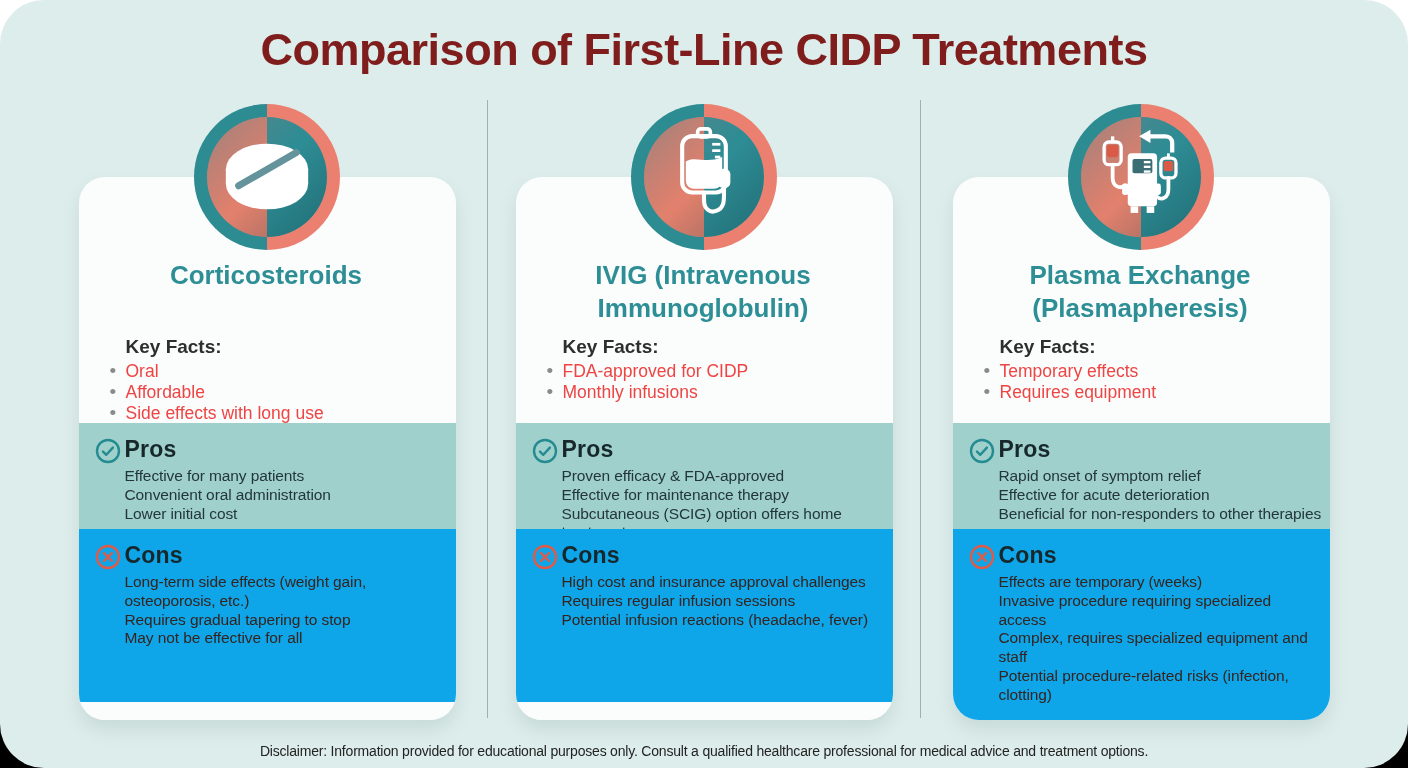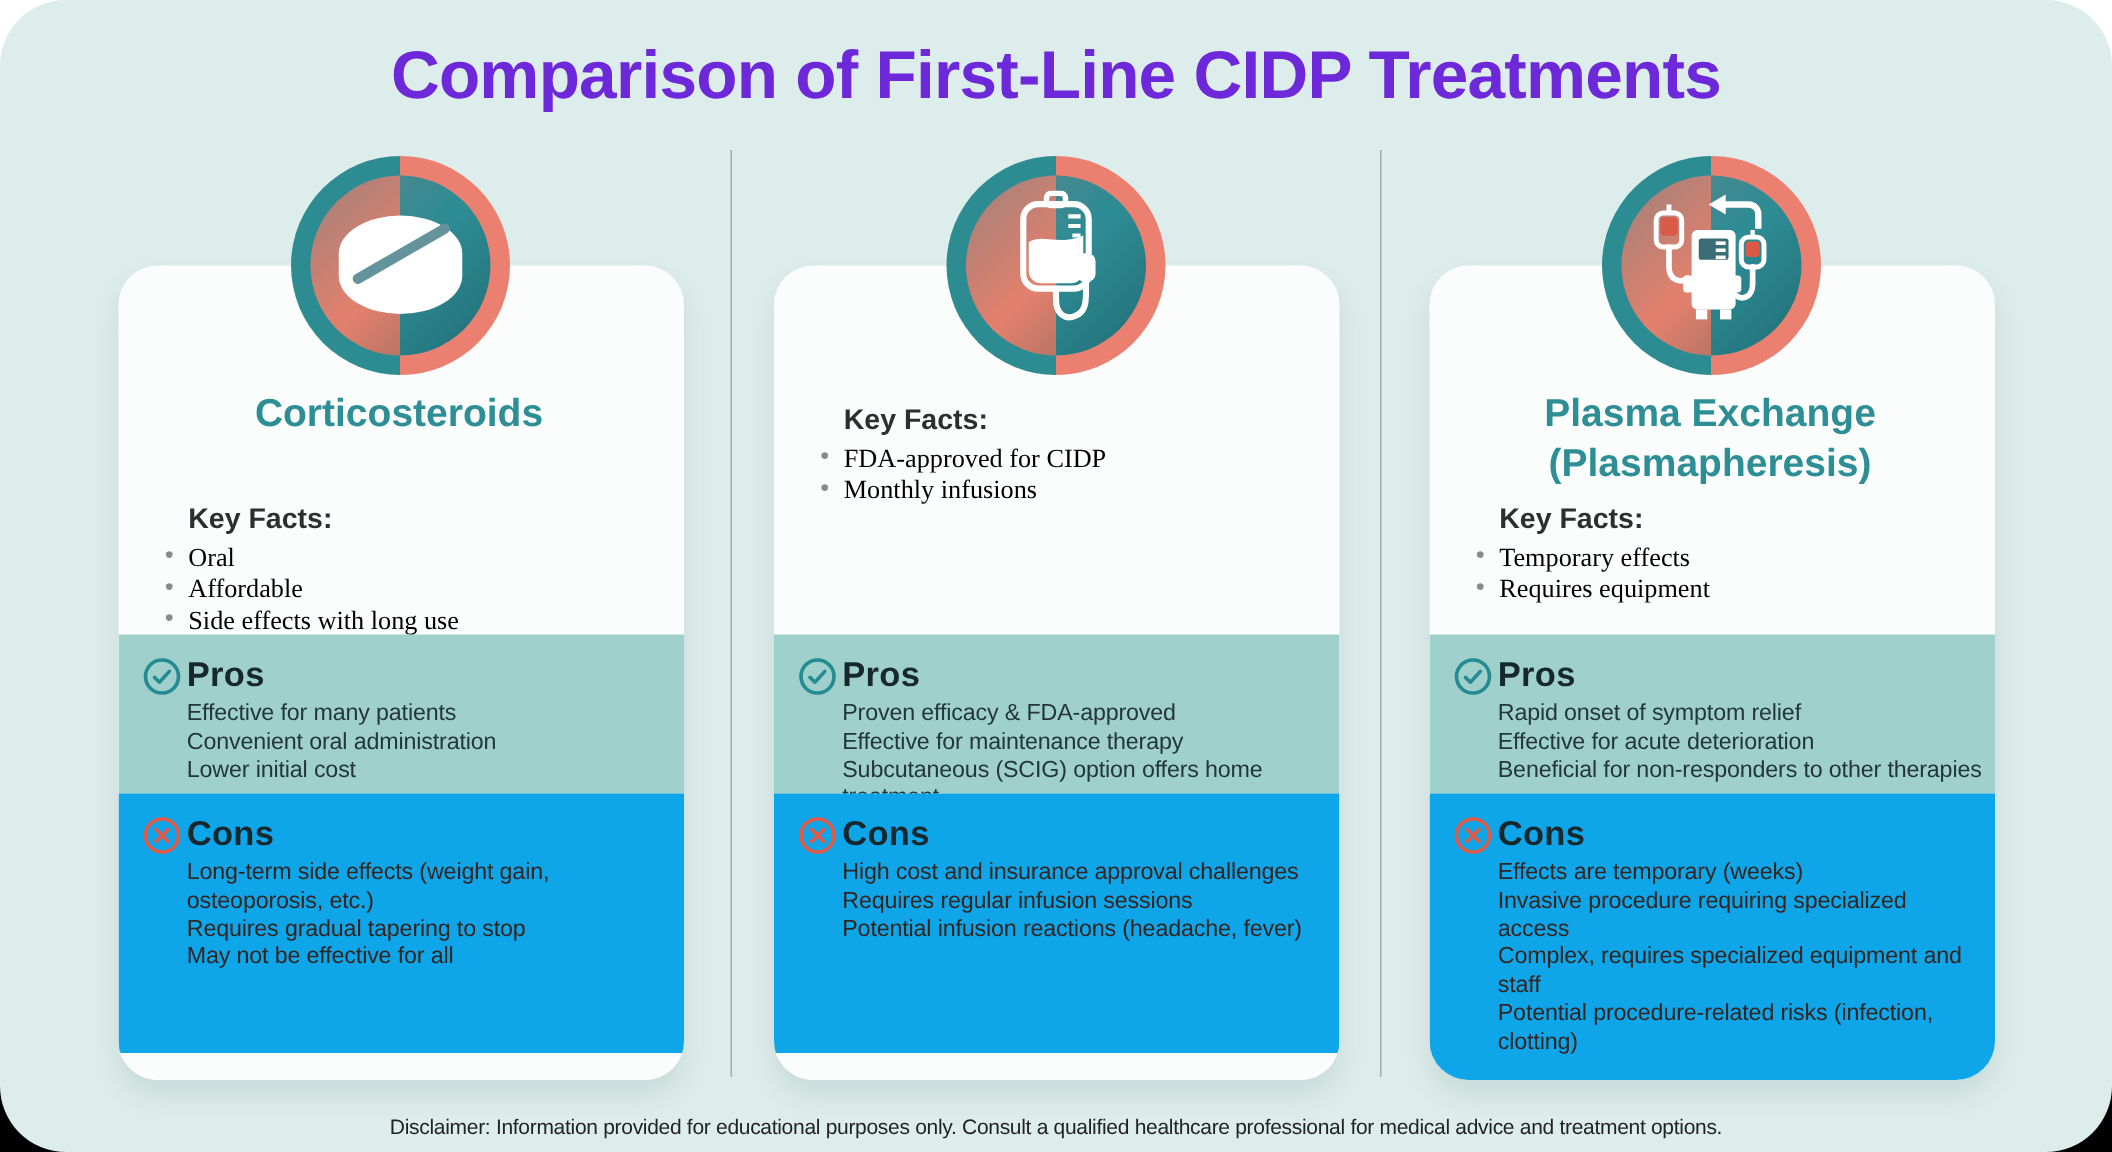--- a/index.html
+++ b/index.html
@@ -8,21 +8,21 @@
     font-family:"Liberation Sans", sans-serif;
     background:linear-gradient(#ffffff 0 45%, #000000 85% 100%);
   }
   .poster {
     position:relative; width:1408px; height:768px;
     background:#ddedeb; border-radius:44px; overflow:hidden;
   }
   .main-title {
     position:absolute; top:24px; left:0; width:100%;
     text-align:center; font-size:45px; font-weight:700;
-    letter-spacing:-0.5px; color:#6d28d9;
+    letter-spacing:-0.5px; color:#7f1d1d;
   }
   .columns {
     position:absolute; top:104px; left:0; width:100%;
     display:flex; justify-content:center; gap:60px;
   }
   .column { width:377px; display:flex; flex-direction:column; align-items:center; }
 
   
   .badge {
     position:relative; width:146px; height:146px; border-radius:50%;
@@ -49,21 +49,21 @@
     display:flex; flex-direction:column;
   }
   .card-head { height:246px; flex:none; padding:82px 18px 0 47px; }
   .treatment-title {
     text-align:center; font-size:26px; font-weight:700; color:#2d8e95;
     line-height:33px; min-height:66px; margin-left:-29px; margin-right:2px;
   }
   .key-facts { margin-top:11px; }
   .key-facts-heading { font-size:19px; font-weight:700; color:#2e2e2e; margin-bottom:3px; }
   .kf-line {
-    position:relative; font-size:17.5px; color:#000000; line-height:21px;font-family:Liberation Serif, serif;
+    position:relative; font-size:17.5px; color:#ef4444; line-height:21px;
   }
   .kf-line::before {
     content:"•"; position:absolute; left:-16px; top:-1px;
     color:#8a8a8a; font-size:19px;
   }
 
   .section { position:relative; padding:13px 8px 0 46px; }
   .section-pros { height:106px; flex:none; background:#9fd0cb; }
   .section-cons { flex:1; background:#0ea5e9; }
   .section-icon { position:absolute; left:16px; top:15px; }
@@ -161,20 +161,21 @@
           <path d="M30 38 C 40 31, 52 41, 70 33 L70 59 a9 9 0 0 1 -9 9 L39 68 a9 9 0 0 1 -9 -9 Z" fill="#ffffff"></path>
           <line x1="59" y1="19" x2="68" y2="19" stroke="#ffffff" stroke-width="3"></line>
           <line x1="59" y1="26" x2="68" y2="26" stroke="#ffffff" stroke-width="3"></line>
           <line x1="62" y1="33" x2="68" y2="33" stroke="#ffffff" stroke-width="3"></line>
           <path d="M50 72 v8 c0 11 7 15 14 12 c8 -3 8 -11 8 -18 v-6" fill="none" stroke="#ffffff" stroke-width="4.5" stroke-linecap="round"></path>
           <rect x="65" y="46" width="14" height="21" rx="6" fill="#ffffff"></rect>
         </svg>
       </div>
       <div class="card">
         <div class="card-head">
+          <div class="treatment-title">IVIG (Intravenous Immunoglobulin)</div>
           <div class="key-facts">
             <div class="key-facts-heading">Key Facts:</div>
             <div>
                 <div class="kf-line">FDA-approved for CIDP</div>
                 <div class="kf-line">Monthly infusions</div>
               </div>
           </div>
         </div>
         <div class="section section-pros">
           <svg class="section-icon" width="26" height="26" viewBox="0 0 26 26">

